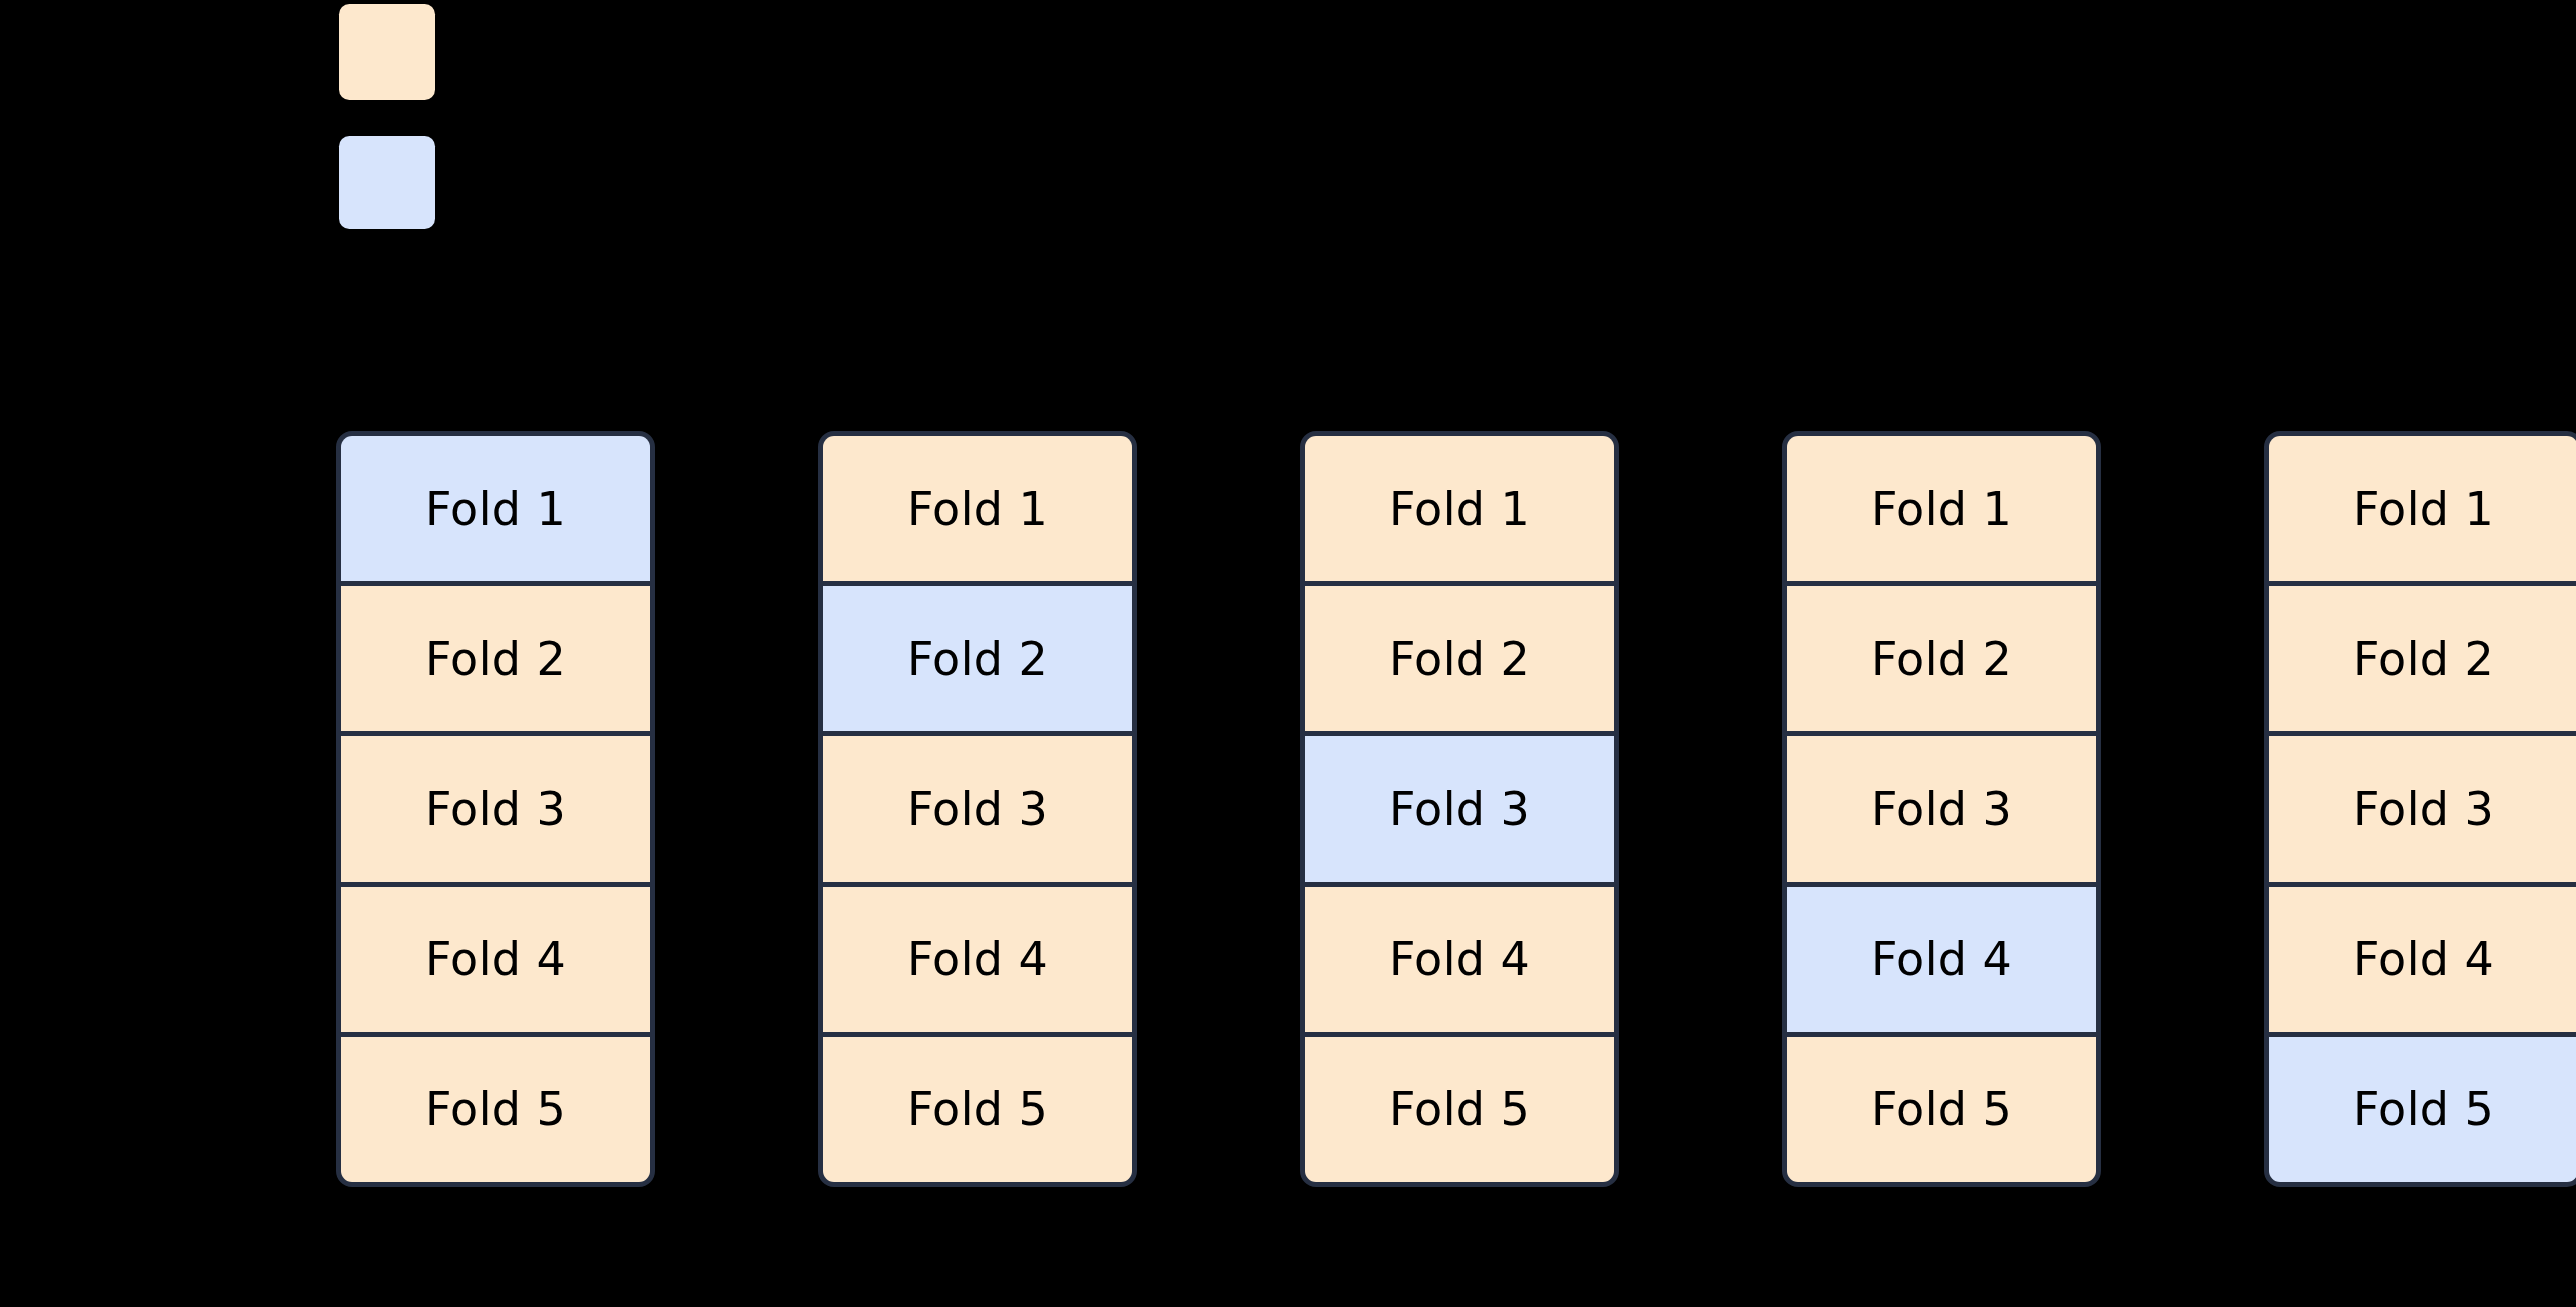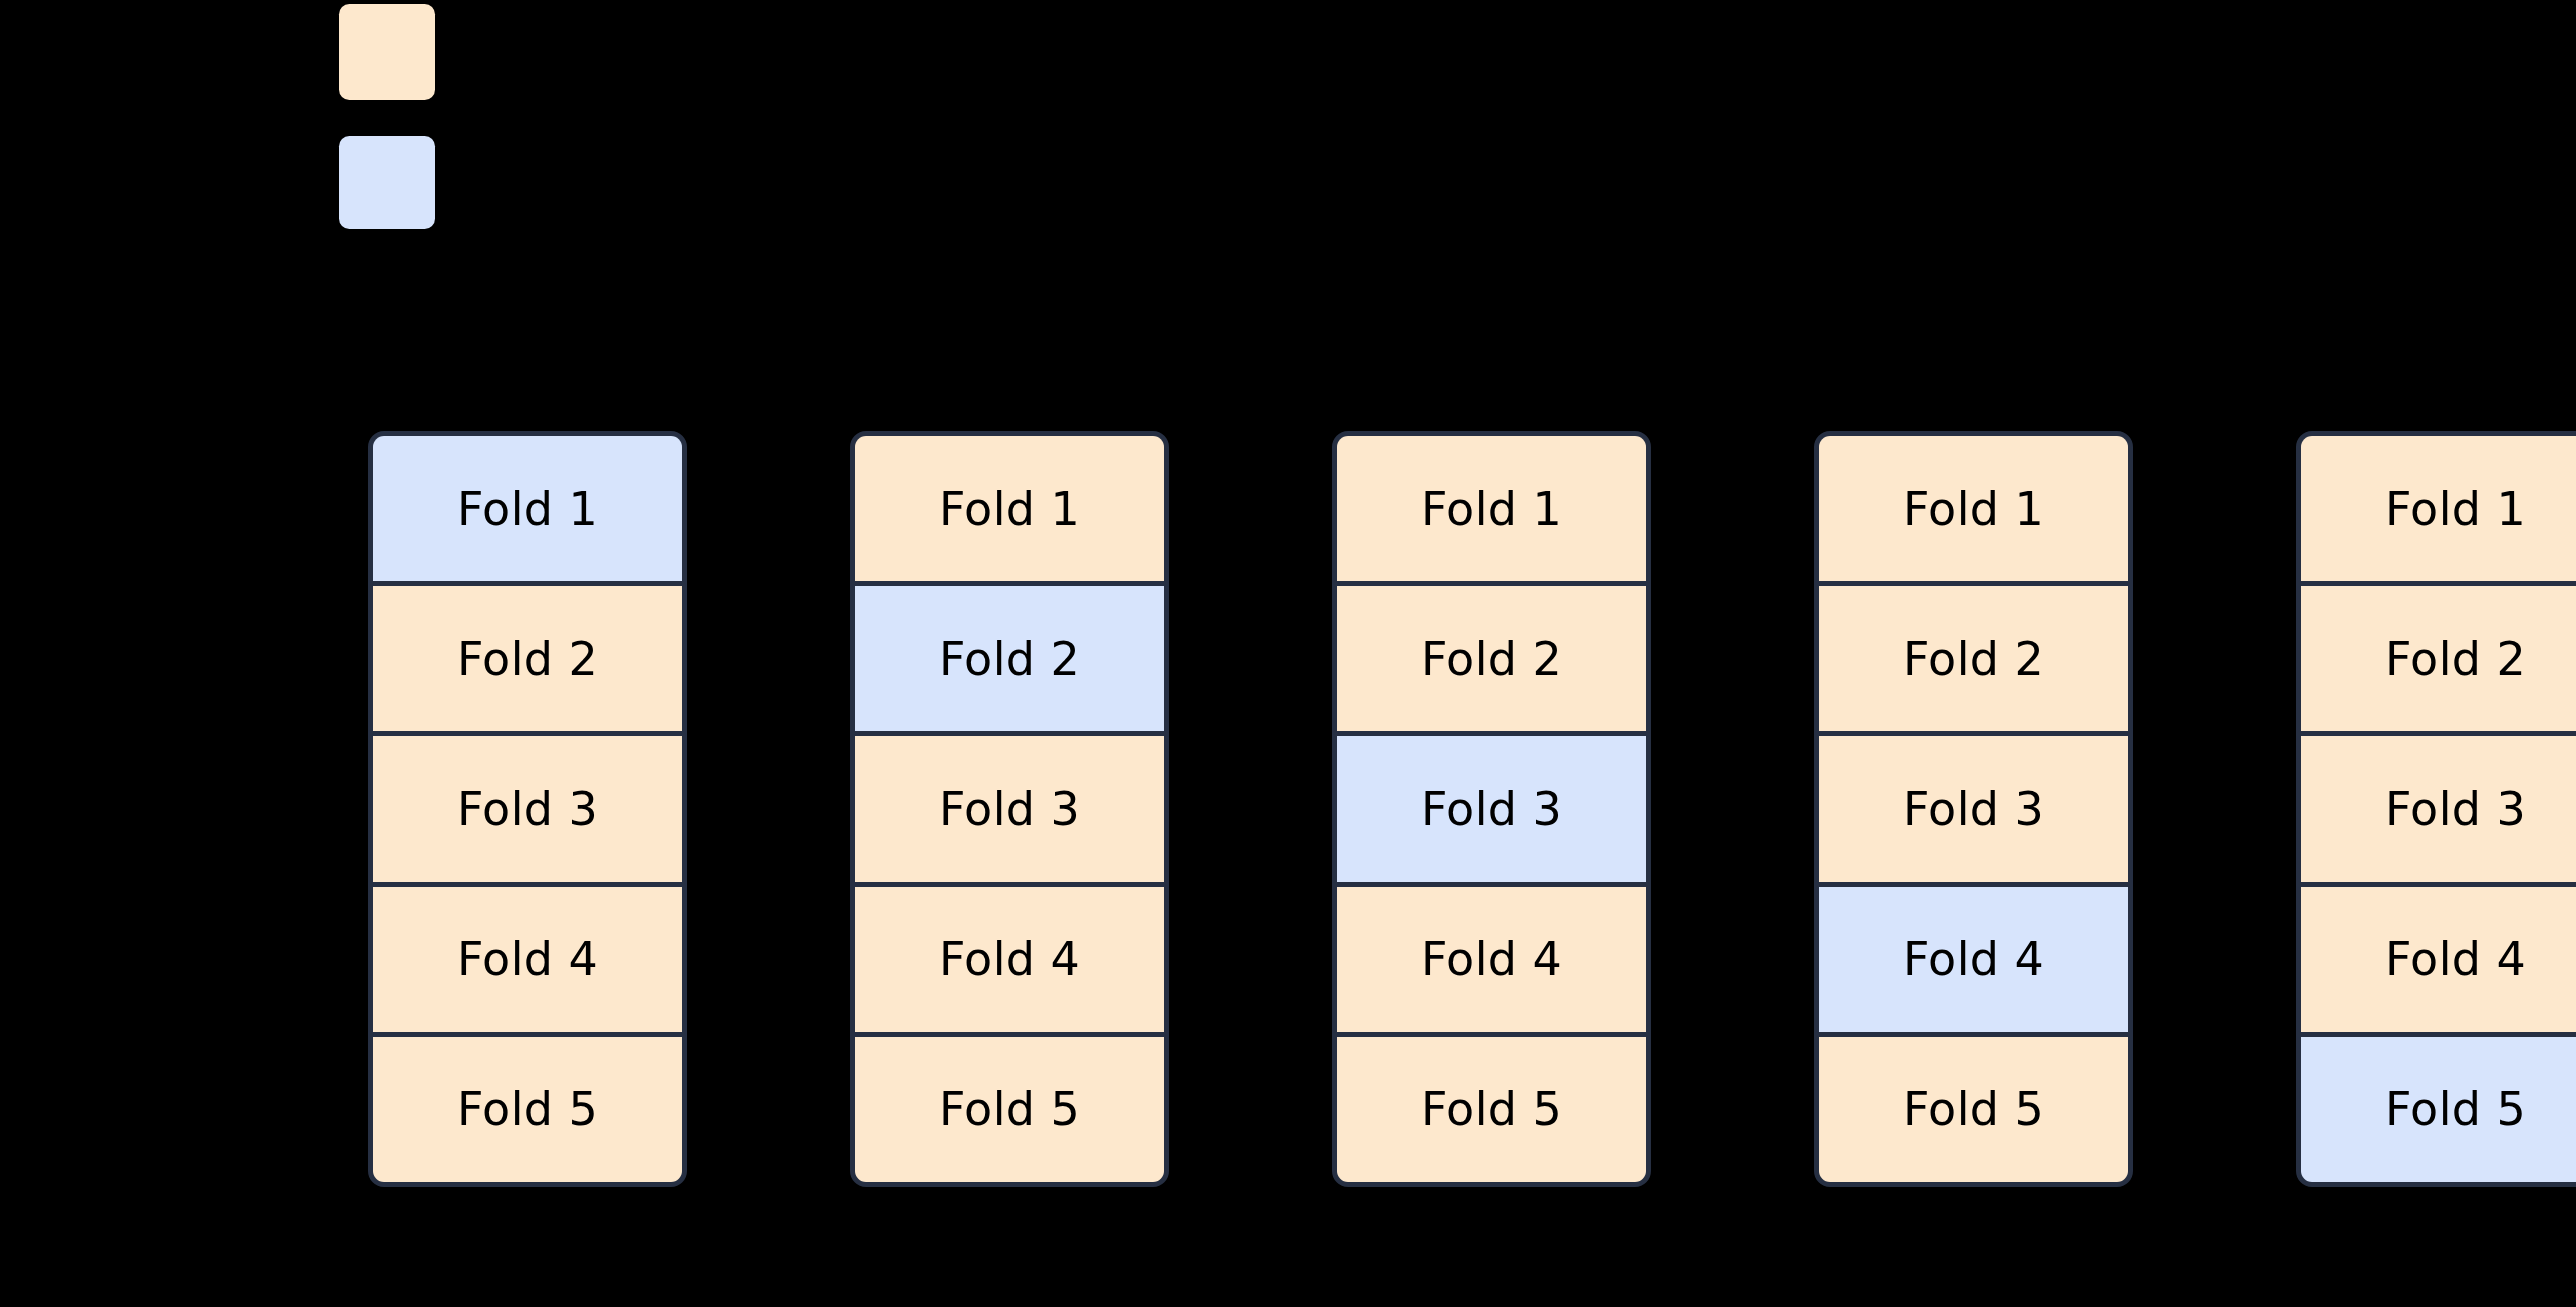--- a/index.html
+++ b/index.html
@@ -60,21 +60,20 @@
     top: 0;
     width: 319px;
     height: 756px;
     border: 5.2px solid #262f42;
     border-radius: 16px;
     box-sizing: border-box;
     overflow: hidden;
     display: flex;
     flex-direction: column;
     background: #262f42;
-    margin-left: 32px;
   }
   .fold-cell {
     flex: 1 1 0;
     display: flex;
     align-items: center;
     justify-content: center;
     box-sizing: border-box;
     border-bottom: 5.2px solid #262f42;
   }
   .fold-cell:last-child { border-bottom: none; }

